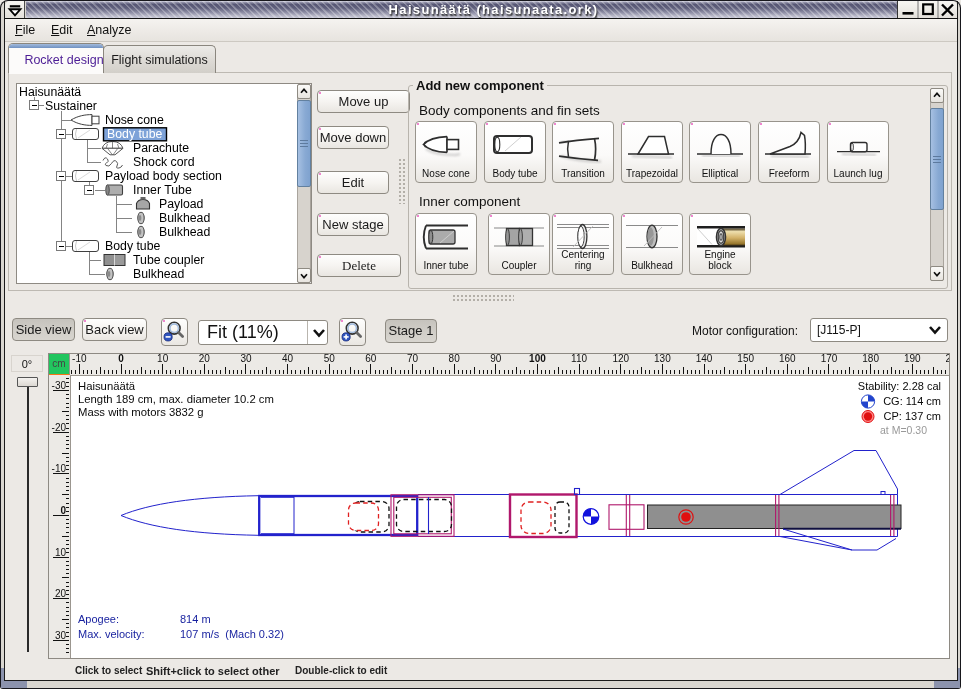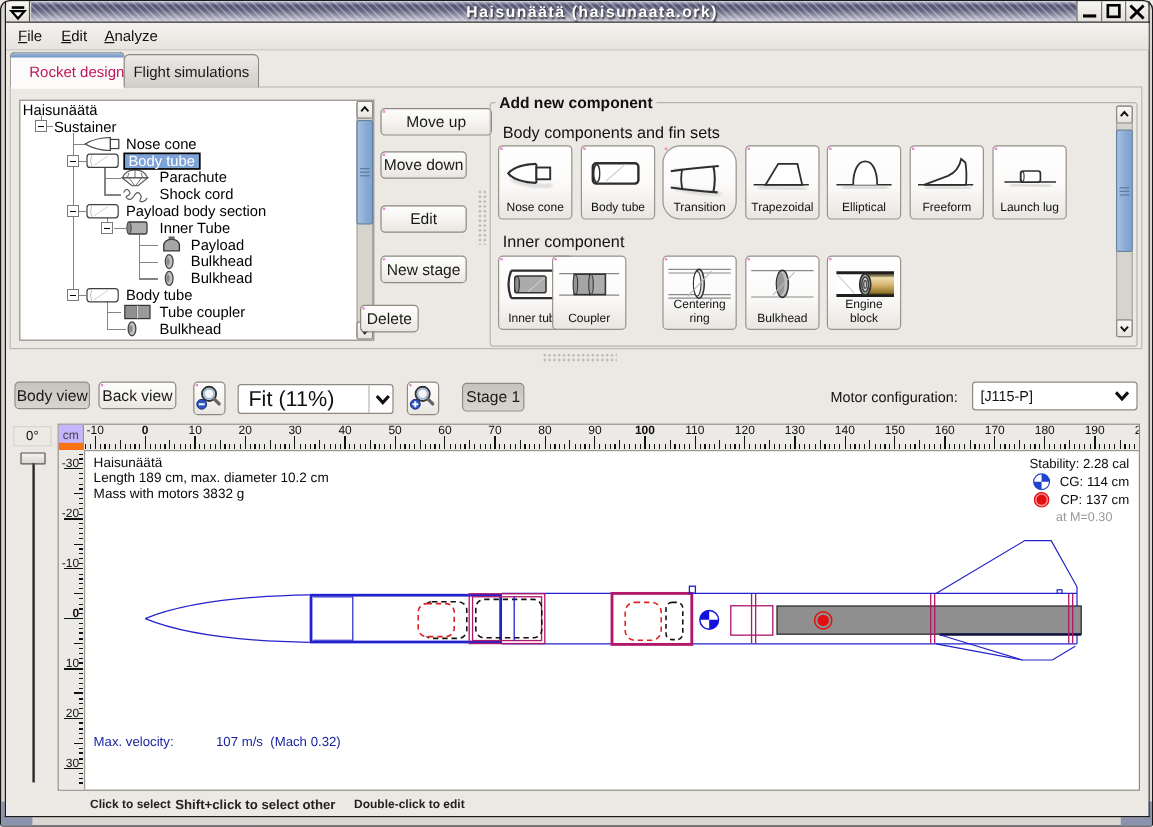--- a/index.html
+++ b/index.html
@@ -53,21 +53,21 @@
 <div class="abs" style="left:5px;top:19px;width:952px;height:23px;background:linear-gradient(180deg,#f5f3f0 0%,#edeae6 55%,#e7e4df 100%);border-bottom:1px solid #cdc9c2;"></div>
 <div class="abs" style="left:15px;top:22px;height:17px;font-size:12.5px;line-height:17px;color:#111;"><span style="text-decoration:underline;">F</span>ile</div>
 <div class="abs" style="left:51px;top:22px;height:17px;font-size:12.5px;line-height:17px;color:#111;"><span style="text-decoration:underline;">E</span>dit</div>
 <div class="abs" style="left:87px;top:22px;height:17px;font-size:12.5px;line-height:17px;color:#111;"><span style="text-decoration:underline;">A</span>nalyze</div>
 
 <div class="abs" style="left:8px;top:72px;width:944px;height:219px;border:1px solid #bdb9b2;"></div>
 
 <div class="abs" style="left:103px;top:45px;width:113px;height:28px;border:1px solid #8a867e;border-bottom:none;border-radius:5px 5px 0 0;background:linear-gradient(180deg,#ecebe8 0%,#dddad5 55%,#d2cfc9 100%);font-size:12.5px;text-align:center;line-height:28px;color:#1a1a1a;">Flight simulations</div>
 <div class="abs" style="left:8px;top:43px;width:96px;height:30px;border:1px solid #8a867e;border-bottom:none;border-radius:5px 5px 0 0;background:#fcfbfa;">
  <div class="abs" style="left:0px;top:0px;width:94px;height:4px;border-radius:4px 4px 0 0;background:linear-gradient(180deg,#a3bbdc,#6f91c2);"></div>
- <div class="abs" style="left:0;top:5px;width:110px;height:24px;font-size:12.5px;text-align:center;color:#be185d;line-height:22px;">Rocket design</div>
+ <div class="abs" style="left:0;top:5px;width:110px;height:24px;font-size:12.5px;text-align:center;color:#4c1d95;line-height:22px;">Rocket design</div>
 </div>
 <div class="abs" style="left:9px;top:72px;width:94px;height:2px;background:#fcfbfa;"></div>
 
 <div class="abs" style="left:16px;top:83px;width:296px;height:201px;background:#fff;border:1px solid #8e8a83;"></div>
 <svg class="abs" style="left:17px;top:84px;" width="280" height="199" viewBox="17 84 280 199">
 <line x1="34.5" y1="97" x2="34.5" y2="101" stroke="#848484" stroke-width="1" shape-rendering="crispEdges"></line>
 <line x1="39" y1="105.5" x2="44" y2="105.5" stroke="#848484" stroke-width="1" shape-rendering="crispEdges"></line>
 <line x1="61.5" y1="111" x2="61.5" y2="245" stroke="#848484" stroke-width="1" shape-rendering="crispEdges"></line>
 <line x1="61" y1="120.5" x2="71" y2="120.5" stroke="#848484" stroke-width="1" shape-rendering="crispEdges"></line>
 <line x1="66" y1="134.5" x2="72" y2="134.5" stroke="#848484" stroke-width="1" shape-rendering="crispEdges"></line>
@@ -151,21 +151,21 @@
     </svg>
   </div>
 <div class="abs" style="left:297px;top:100px;width:14px;height:87px;background:linear-gradient(90deg,#a6c0e2,#88a9d3 60%,#7fa2cf);border:1px solid #62809f;border-radius:2px;"></div>
 <div class="abs" style="left:300px;top:140px;width:8px;height:1px;background:#5d7a9e;"></div>
 <div class="abs" style="left:300px;top:143px;width:8px;height:1px;background:#5d7a9e;"></div>
 <div class="abs" style="left:300px;top:146px;width:8px;height:1px;background:#5d7a9e;"></div>
 <div class="btn" style="left:317px;top:90px;width:93px;height:23px;line-height:21px;"><div class="pk"></div>Move up</div>
 <div class="btn" style="left:317px;top:126px;width:72px;height:23px;line-height:21px;"><div class="pk"></div>Move down</div>
 <div class="btn" style="left:317px;top:171px;width:72px;height:23px;line-height:21px;"><div class="pk"></div>Edit</div>
 <div class="btn" style="left:317px;top:213px;width:72px;height:23px;line-height:21px;"><div class="pk"></div>New stage</div>
-<div class="btn" style="left:300px;top:254px;width:49px;height:23px;line-height:21px;"><div class="pk"></div>Delete</div>
+<div class="btn" style="left:317px;top:254px;width:84px;height:23px;line-height:21px;font-family:Liberation Serif, serif;"><div class="pk"></div>Delete</div>
 <div class="abs" style="left:398px;top:158px;width:8px;height:46px;background-image:radial-gradient(circle,#b3afa8 1px,rgba(0,0,0,0) 1.1px);background-size:4px 4px;"></div>
 <div class="abs" style="left:408px;top:85px;width:540px;height:204px;border:1px solid #b8b4ad;border-radius:3px;"></div>
 <div class="abs" style="left:413px;top:78px;padding:0 3px;background:#ECE9E5;font-size:13px;font-weight:bold;color:#111;">Add new component</div>
 <div class="abs" style="left:419px;top:103px;font-size:13.5px;color:#111;">Body components and fin sets</div>
 <div class="abs" style="left:419px;top:194px;font-size:13.5px;color:#111;">Inner component</div>
 <div class="cbtn" style="left:415px;top:121px;">
     <svg class="abs" style="left:0;top:1px;" width="60" height="44" viewBox="0 0 60 44">
       <defs>
         <filter id="b1" x="-40%" y="-40%" width="180%" height="180%">
           <feGaussianBlur stdDeviation="1.3"></feGaussianBlur>
@@ -188,21 +188,21 @@
         </filter>
       </defs>
       <path d="M12,31 L46,31" fill="none" stroke="#777" stroke-width="2.5" opacity="0.3" filter="url(#b1)"></path>
       <rect x="9" y="13" width="38" height="17" rx="3" fill="#fff" stroke="#2e2e2e" stroke-width="2"></rect>
       <ellipse cx="12.3" cy="21.5" rx="2.5" ry="7.2" fill="none" stroke="#2e2e2e" stroke-width="1.1"></ellipse>
       <line x1="20" y1="28" x2="36" y2="14" stroke="#c9c9c9" stroke-width="0.9"></line>
     </svg>
     <div class="pink"></div>
     <div class="lbl">Body tube</div>
   </div>
-<div class="cbtn" style="left:552px;top:121px;border-radius:15px;">
+<div class="cbtn" style="left:552px;top:121px;">
     <svg class="abs" style="left:0;top:1px;" width="60" height="44" viewBox="0 0 60 44">
       <defs>
         <filter id="b1" x="-40%" y="-40%" width="180%" height="180%">
           <feGaussianBlur stdDeviation="1.3"></feGaussianBlur>
         </filter>
       </defs>
       <path d="M8,33 C18,36 34,38.5 48,38.5" fill="none" stroke="#777" stroke-width="2.5" opacity="0.3" filter="url(#b1)"></path>
       <path d="M8,19.5 L16,18" fill="none" stroke="#777" stroke-width="2.5" opacity="0.3" filter="url(#b1)"></path>
       <path d="M6,19.8 C18,17.8 30,16.5 46,15.3" fill="none" stroke="#2e2e2e" stroke-width="1.7"></path>
       <path d="M6,33.2 C18,35 30,36.3 45,37.3" fill="none" stroke="#2e2e2e" stroke-width="1.7"></path>
@@ -278,21 +278,21 @@
       </defs>
       <path d="M14,34 L50,34" fill="none" stroke="#777" stroke-width="2.5" opacity="0.3" filter="url(#b1)"></path>
       <path d="M10,10.5 L52,10.5 M10,33.5 L52,33.5 M10,10.5 Q5.5,22 10,33.5" fill="none" stroke="#2e2e2e" stroke-width="1.9"></path>
       <rect x="13" y="15" width="26" height="14" rx="2" fill="#ababab" stroke="#333" stroke-width="1.3"></rect>
       <ellipse cx="14.8" cy="22" rx="2" ry="6.8" fill="#8f8f8f" stroke="#333" stroke-width="1"></ellipse>
       <line x1="24" y1="28" x2="38" y2="16" stroke="#cfcfcf" stroke-width="0.9"></line>
     </svg>
     <div class="pink"></div>
     <div class="lbl">Inner tube</div>
   </div>
-<div class="cbtn" style="left:460px;top:213px;padding-left:30px;">
+<div class="cbtn" style="left:488px;top:213px;padding-left:30px;">
     <svg class="abs" style="left:0;top:1px;" width="60" height="44" viewBox="0 0 60 44">
       <defs>
         <filter id="b1" x="-40%" y="-40%" width="180%" height="180%">
           <feGaussianBlur stdDeviation="1.3"></feGaussianBlur>
         </filter>
       </defs>
       <line x1="5" y1="13" x2="55" y2="13" stroke="#888" stroke-width="1.1"></line>
       <line x1="5" y1="31" x2="55" y2="31" stroke="#888" stroke-width="1.1"></line>
       <rect x="17.5" y="13.5" width="13" height="17" fill="#a4a4a4" stroke="#333" stroke-width="1.3"></rect>
       <rect x="30.5" y="13.5" width="13" height="17" fill="#aeaeae" stroke="#333" stroke-width="1.3"></rect>
@@ -369,21 +369,21 @@
 <div class="abs" style="left:930px;top:266px;width:14px;height:15px;border:1px solid #8e8a82;border-radius:2px;background:linear-gradient(180deg,#fbfaf8,#e7e4df);">
     <svg width="12" height="13" viewBox="0 0 14 15">
       <path d="M3.5,6 L7,10 L10.5,6" fill="none" stroke="#111" stroke-width="1.9"></path>
     </svg>
   </div>
 <div class="abs" style="left:930px;top:108px;width:14px;height:102px;background:linear-gradient(90deg,#a6c0e2,#88a9d3 60%,#7fa2cf);border:1px solid #62809f;border-radius:2px;"></div>
 <div class="abs" style="left:933px;top:156px;width:8px;height:1px;background:#5d7a9e;"></div>
 <div class="abs" style="left:933px;top:159px;width:8px;height:1px;background:#5d7a9e;"></div>
 <div class="abs" style="left:933px;top:162px;width:8px;height:1px;background:#5d7a9e;"></div>
 <div class="abs" style="left:452px;top:294px;width:62px;height:8px;background-image:radial-gradient(circle,#b3afa8 1px,rgba(0,0,0,0) 1.1px);background-size:4px 4px;"></div>
-<div class="btn pressed" style="left:12px;top:318px;width:63px;height:23px;line-height:21px;">Body view</div>
+<div class="btn pressed" style="left:12px;top:318px;width:63px;height:23px;line-height:21px;">Side view</div>
 <div class="btn" style="left:82px;top:318px;width:65px;height:23px;line-height:21px;"><div class="pk"></div>Back view</div>
 <div class="btn" style="left:161px;top:318px;width:27px;height:28px;">
     <div class="pk"></div>
     <svg width="25" height="26" viewBox="0 0 25 26">
       <circle cx="12.2" cy="9.2" r="5.9" fill="none" stroke="#333" stroke-width="1.6"></circle>
       <circle cx="12.2" cy="9.2" r="4.2" fill="none" stroke="#9db8dd" stroke-width="1.4"></circle>
       <line x1="16.6" y1="13.6" x2="20.6" y2="17.6" stroke="#666" stroke-width="2.8" stroke-linecap="round"></line>
       <circle cx="6.1" cy="17.9" r="4.1" fill="#2f55c0" stroke="#16287a" stroke-width="0.8"></circle>
       <rect x="3.6" y="17.1" width="5" height="1.6" fill="#fff"></rect>
     </svg>
@@ -727,21 +727,21 @@
 <line x1="65.5" y1="623.5" x2="69" y2="623.5" stroke="#111" stroke-width="1" shape-rendering="crispEdges"></line>
 <line x1="65.5" y1="627.5" x2="69" y2="627.5" stroke="#111" stroke-width="1" shape-rendering="crispEdges"></line>
 <line x1="65.5" y1="632.5" x2="69" y2="632.5" stroke="#111" stroke-width="1" shape-rendering="crispEdges"></line>
 <line x1="65.5" y1="636.5" x2="69" y2="636.5" stroke="#111" stroke-width="1" shape-rendering="crispEdges"></line>
 <line x1="53" y1="640.5" x2="69" y2="640.5" stroke="#111" stroke-width="1" shape-rendering="crispEdges"></line>
 <text x="66" y="638.93" font-size="10" font-weight="normal" fill="#111" text-anchor="end">30</text>
 <line x1="65.5" y1="644.5" x2="69" y2="644.5" stroke="#111" stroke-width="1" shape-rendering="crispEdges"></line>
 <line x1="65.5" y1="648.5" x2="69" y2="648.5" stroke="#111" stroke-width="1" shape-rendering="crispEdges"></line>
 <line x1="65.5" y1="652.5" x2="69" y2="652.5" stroke="#111" stroke-width="1" shape-rendering="crispEdges"></line>
 </svg>
-<div class="abs" style="left:49px;top:354px;width:21px;height:21px;background:#c4b5fd;border-right:1px solid #9b968f;border-bottom:6px solid #f97316;font-size:10px;color:#444;text-align:center;line-height:20px;">cm</div>
+<div class="abs" style="left:49px;top:354px;width:21px;height:21px;background:#22c55e;border-right:1px solid #9b968f;border-bottom:1px solid #f97316;font-size:10px;color:#444;text-align:center;line-height:20px;">cm</div>
 <div class="abs" style="left:70px;top:374.5px;width:879px;height:1px;background:#9b968f;"></div>
 <div class="abs" style="left:69.5px;top:375px;width:1px;height:283px;background:#9b968f;"></div>
 <svg class="abs" style="left:70px;top:375px;" width="879" height="283" viewBox="70 375 879 283">
 <path d="M121,515.5 C150,503.5 195,496.8 258,495.7 M121,515.5 C150,527.5 195,534.2 258,535.3" fill="none" stroke="#2222cc" stroke-width="1"></path>
 <line x1="294" y1="497" x2="294" y2="534" stroke="#2222cc" stroke-width="1"></line>
 <path d="M261,497.5 L294,497.5 M261,533.5 L294,533.5" stroke="#2222cc" stroke-width="0.8"></path>
 <rect x="259.2" y="496" width="158" height="39" fill="none" stroke="#2222cc" stroke-width="2.3"></rect>
 <path d="M418,494.5 L897.5,494.5 M418,536.5 L897.5,536.5 M897.5,494.5 L897.5,536.5" stroke="#2222cc" stroke-width="1" fill="none"></path>
 <rect x="353" y="501.5" width="36" height="30.5" rx="7" fill="none" stroke="#111" stroke-width="1.3" stroke-dasharray="4.5,3.2"></rect>
 <rect x="348.5" y="503" width="30" height="27.5" rx="7" fill="#fff" stroke="#e02020" stroke-width="1.3" stroke-dasharray="4.5,3.2"></rect>
@@ -777,17 +777,18 @@
 <text x="241" y="12" font-size="11" fill="#0a0a0a" text-anchor="end">Stability: 2.28 cal</text>
 <text x="241" y="27" font-size="11" fill="#0a0a0a" text-anchor="end">CG: 114 cm</text>
 <text x="241" y="42" font-size="11" fill="#0a0a0a" text-anchor="end">CP: 137 cm</text>
 <text x="227" y="56" font-size="10.5" fill="#999" text-anchor="end">at M=0.30</text>
 <circle cx="168" cy="23.5" r="6.6" fill="#fff" stroke="#2244cc" stroke-width="1"></circle>
 <path d="M168,23.5 L168,16.9 A6.6,6.6 0 0 1 174.6,23.5 Z M168,23.5 L168,30.1 A6.6,6.6 0 0 1 161.4,23.5 Z" fill="#2244cc"></path>
 <circle cx="168" cy="38.5" r="6" fill="#ff8888" stroke="#e01010" stroke-width="1"></circle>
 <circle cx="168" cy="38.5" r="4.2" fill="#e01010"></circle>
 </svg>
 <div class="abs" style="left:78px;top:612px;width:300px;font-size:11px;color:#151f9e;line-height:15px;">
+<div>Apogee:<span style="position:absolute;left:102px;">814 m</span></div>
 <div>Max. velocity:<span style="position:absolute;left:102px;text-align:right;">107 m/s&nbsp; (Mach 0.32)</span></div>
   </div>
 <div class="abs" style="left:75px;top:665px;font-size:10px;font-weight:bold;color:#222;">Click to select</div>
 <div class="abs" style="left:146px;top:665px;font-size:11px;font-weight:bold;color:#222;">Shift+click to select other</div>
 <div class="abs" style="left:295px;top:665px;font-size:10px;font-weight:bold;color:#222;text-align:center;">Double-click to edit</div>
 <div class="abs" style="left:408px;top:691px;font-size:10.5px;font-weight:bold;color:#222;">Click+drag to move</div>
 </body></html>

